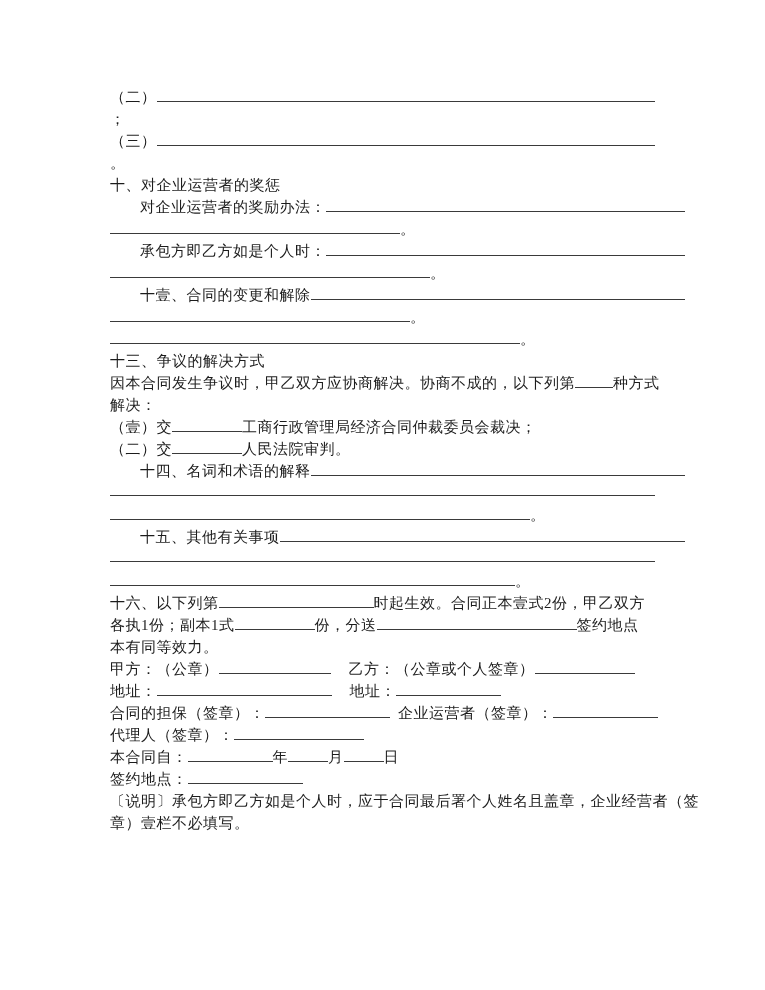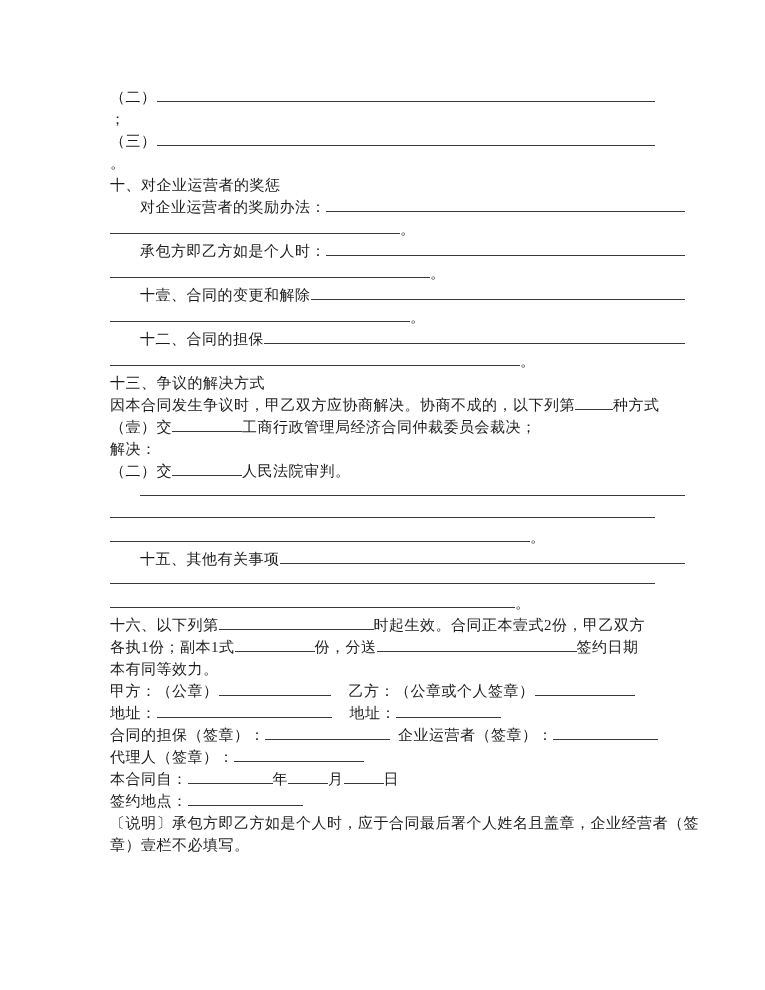--- a/index.html
+++ b/index.html
@@ -90,50 +90,47 @@
         <span class="txt">。</span>
       </div>
       <div class="doc-line indent">
         <span class="txt">十壹、合同的变更和解除</span>
         <span class="blank fill"></span>
       </div>
       <div class="doc-line">
         <span class="blank" style="width: 300px;"></span>
         <span class="txt">。</span>
       </div>
-      <div class="doc-line indent">
-        <span class="txt">十二、合同的担保</span>
-        <span class="blank fill"></span>
-      </div>
       <div class="doc-line">
         <span class="blank" style="width: 410px;"></span>
         <span class="txt">。</span>
       </div>
       <div class="doc-line">
         <span class="txt">十三、争议的解决方式</span>
       </div>
       <div class="doc-line">
         <span class="txt">因本合同发生争议时，甲乙双方应协商解决。协商不成的，以下列第</span>
         <span class="blank" style="width: 38px;"></span>
         <span class="txt">种方式</span>
       </div>
       <div class="doc-line">
+        <span class="txt">解决：</span>
+      </div>
+      <div class="doc-line">
         <span class="txt">（壹）交</span>
         <span class="blank" style="width: 70px;"></span>
         <span class="txt">工商行政管理局经济合同仲裁委员会裁决；</span>
       </div>
       <div class="doc-line">
-        <span class="txt">解决：</span>
-      </div>
-      <div class="doc-line">
         <span class="txt">（二）交</span>
         <span class="blank" style="width: 70px;"></span>
         <span class="txt">人民法院审判。</span>
       </div>
       <div class="doc-line indent">
+        <span class="txt">十四、名词和术语的解释</span>
         <span class="blank fill"></span>
       </div>
       <div class="doc-line">
         <span class="blank fill"></span>
       </div>
       <div class="doc-line">
         <span class="blank" style="width: 420px;"></span>
         <span class="txt">。</span>
       </div>
       <div class="doc-line indent">
@@ -150,21 +147,21 @@
       <div class="doc-line">
         <span class="txt">十六、以下列第</span>
         <span class="blank" style="width: 155px;"></span>
         <span class="txt">时起生效。合同正本壹式2份，甲乙双方</span>
       </div>
       <div class="doc-line">
         <span class="txt">各执1份；副本1式</span>
         <span class="blank" style="width: 80px;"></span>
         <span class="txt">份，分送</span>
         <span class="blank" style="width: 200px;"></span>
-        <span class="txt">签约日期</span>
+        <span class="txt">签约地点</span>
       </div>
       <div class="doc-line">
         <span class="txt">本有同等效力。</span>
       </div>
       <div class="doc-line">
         <span class="txt">甲方：（公章）</span>
         <span class="blank" style="width: 112px;"></span>
         <span class="gap" style="width: 18px;"></span>
         <span class="txt">乙方：（公章或个人签章）</span>
         <span class="blank" style="width: 100px;"></span>

